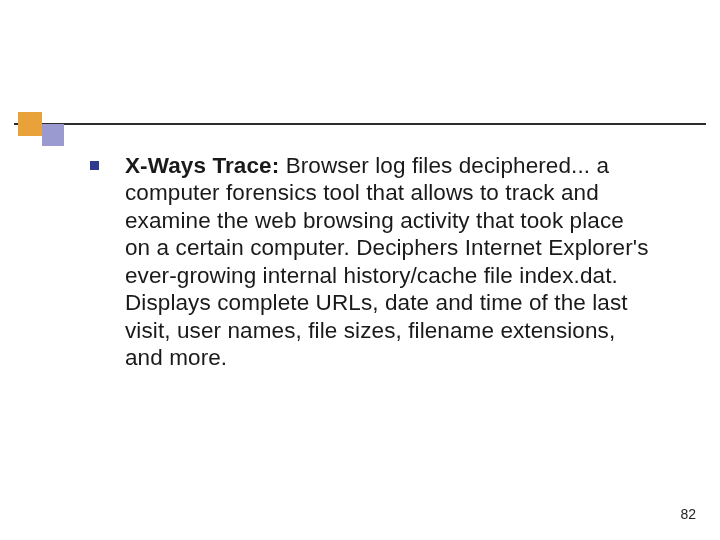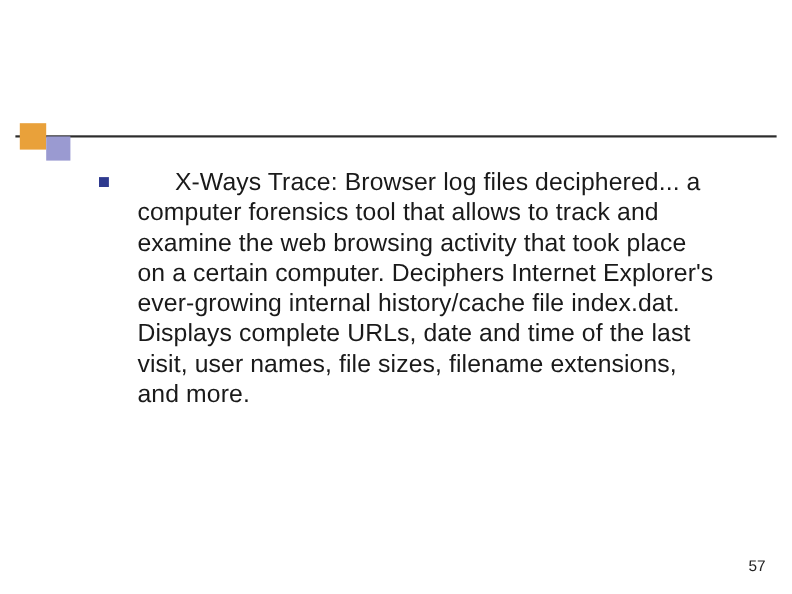--- a/index.html
+++ b/index.html
@@ -63,22 +63,21 @@
     margin-right: 26px;
   }
   .body-text {
     flex: 1 1 auto;
     font-size: 22.5px;
     line-height: 1.22;
     color: #1a1a1a;
     letter-spacing: 0.1px;
   }
   .body-text b {
-    font-weight: 400;
-    margin-left: 34px;
+    font-weight: 700;
   }
   .page-number {
     position: absolute;
     bottom: 18px;
     right: 24px;
     font-size: 14px;
     color: #222;
   }
 </style>
 </head>
@@ -90,13 +89,13 @@
   <div class="sq sq-purple"></div>
 </div>
 
 <div class="content">
   <div class="bullet-row">
     <div class="bullet"></div>
     <div class="body-text"><b>X-Ways Trace:</b><span> Browser log files deciphered... a computer forensics tool that allows to track and examine the web browsing activity that took place on a certain computer. Deciphers Internet Explorer's ever-growing internal history/cache file index.dat. Displays complete URLs, date and time of the last visit, user names, file sizes, filename extensions, and more.</span></div>
   </div>
 </div>
 
-<div class="page-number">57</div>
+<div class="page-number">82</div>
 
 </body></html>

